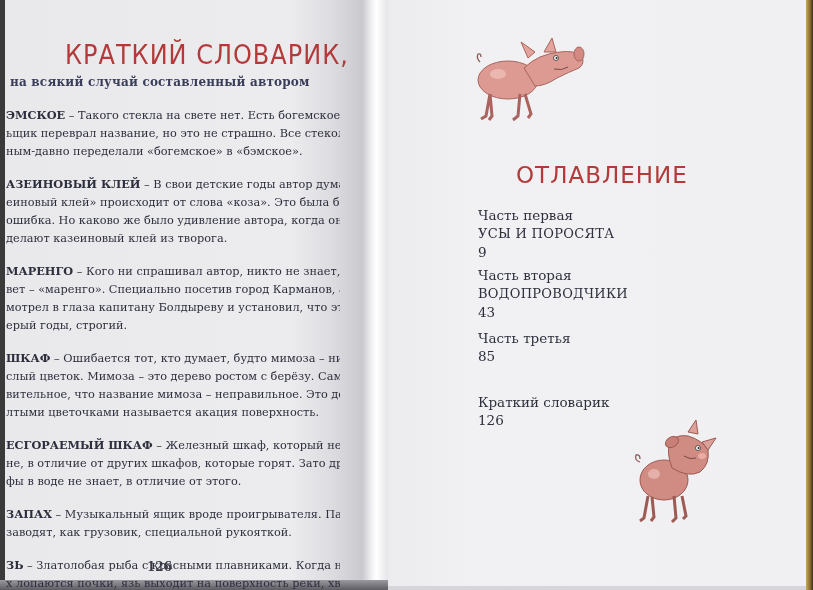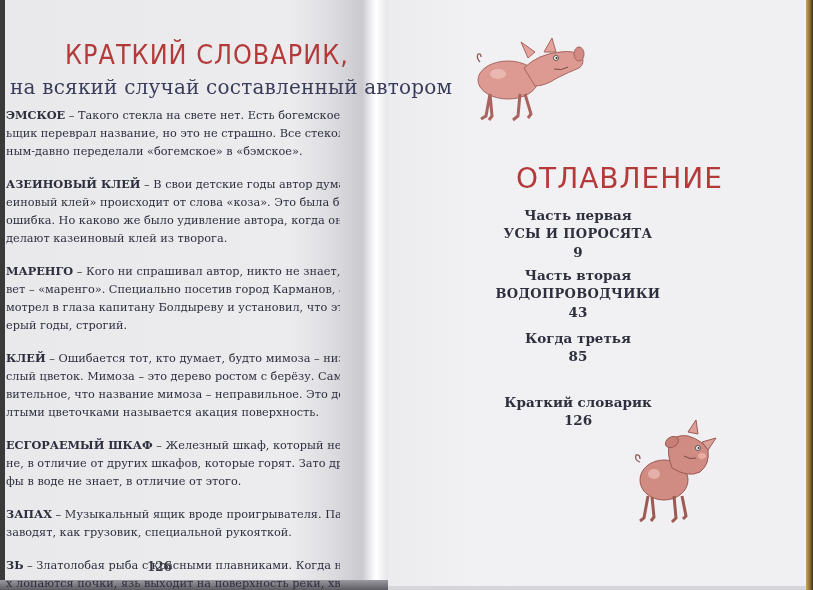--- a/index.html
+++ b/index.html
@@ -35,41 +35,41 @@
   .hand-title {
     font-family: "DejaVu Sans", sans-serif;
     color: #b43a3a; letter-spacing: 1px; font-weight: normal;
   }
   .left-title {
     position: absolute; left: 65px; top: 40px; font-size: 24px;
     transform: scaleY(1.08); transform-origin: left top;
   }
   .left-subtitle {
     position: absolute; left: 10px; top: 75px;
-    font-size: 20px; color: #3a3d5a; font-weight: normal;
+    font-size: 12px; color: #3a3d5a; font-weight: bold;
     letter-spacing: 0.2px;
   }
   .entries { position: absolute; left: 0; top: 106px; width: 340px; }
   .entry {
     font-size: 11.3px; line-height: 18px; color: #2d2f3d;
     margin-bottom: 14px; padding-left: 6px; text-align: justify;
     white-space: normal;
   }
   .entry .term { font-weight: bold; }
   .entry .line { display: block; white-space: nowrap; overflow: hidden; }
   .left-page-num {
     position: absolute; left: 147px; top: 560px;
     font-size: 12px; font-weight: bold; color: #3a3a44;
   }
 
   .toc { position: absolute; left: 478px; top: 0; width: 200px; text-align: center; color: #2d2f3d; }
   .toc-title {
-    position: absolute; left: 516px; top: 162px; font-size: 28px;
+    position: absolute; left: 516px; top: 162px; font-size: 23px;
   }
-  .toc-part { position: absolute; left: 0; width: 100%; text-align: center; font-weight: bold; }
+  .toc-part { position: absolute; left: 0; width: 100%; text-align: left; }
   .toc-part .part-label { font-size: 13.5px; line-height: 18px; display: block; }
   .toc-part .part-name { font-size: 13px; line-height: 19px; display: block; letter-spacing: 0.3px; }
   .toc-part .part-page { font-size: 13.5px; line-height: 18px; display: block; }
 
   .pig { position: absolute; }
 </style>
 </head>
 <body>
 
 <div class="spread">
@@ -95,21 +95,21 @@
       <span class="line"> ошибка. Но каково же было удивление автора, когда он узнал,</span>
       <span class="line">делают казеиновый клей из творога.</span>
     </div>
     <div class="entry">
       <span class="line"><span class="term">МАРЕНГО</span><span> – Кого ни спрашивал автор, никто не знает, что это</span></span>
       <span class="line">вет – «маренго». Специально посетив город Карманов, автор</span>
       <span class="line">мотрел в глаза капитану Болдыреву и установил, что это чёр-</span>
       <span class="line">ерый годы, строгий.</span>
     </div>
     <div class="entry">
-      <span class="line"><span class="term">КЛЕЙ</span><span> – Ошибается тот, кто думает, будто мимоза – низ-</span></span>
+      <span class="line"><span class="term">ШКАФ</span><span> – Ошибается тот, кто думает, будто мимоза – низ-</span></span>
       <span class="line">слый цветок. Мимоза – это дерево ростом с берёзу. Самое</span>
       <span class="line">вительное, что название мимоза – неправильное. Это дерево</span>
       <span class="line">лтыми цветочками называется акация поверхность.</span>
     </div>
     <div class="entry">
       <span class="line"><span class="term">ЕСГОРАЕМЫЙ ШКАФ</span><span> – Железный шкаф, который не горит</span></span>
       <span class="line">не, в отличие от других шкафов, которые горят. Зато другие</span>
       <span class="line">фы в воде не знает, в отличие от этого.</span>
     </div>
     <div class="entry">
@@ -147,21 +147,21 @@
       <span class="part-label">Часть первая</span>
       <span class="part-name">УСЫ И ПОРОСЯТА</span>
       <span class="part-page">9</span>
     </div>
     <div class="toc-part" style="top:266px;">
       <span class="part-label">Часть вторая</span>
       <span class="part-name">ВОДОПРОВОДЧИКИ</span>
       <span class="part-page">43</span>
     </div>
     <div class="toc-part" style="top:329px;">
-      <span class="part-label">Когда третья</span>
+      <span class="part-label">Часть третья</span>
       <span class="part-page">85</span>
     </div>
     <div class="toc-part" style="top:393px;">
       <span class="part-label">Краткий словарик</span>
       <span class="part-page">126</span>
     </div>
   </div>
 
   <svg class="pig" style="left:628px; top:418px;" width="90" height="108" viewBox="0 0 90 108">
     <path d="M12 44 q-6 -2 -4 -7 q4 -1 4 4" fill="none" stroke="#8b5a55" stroke-width="1.3"></path>

